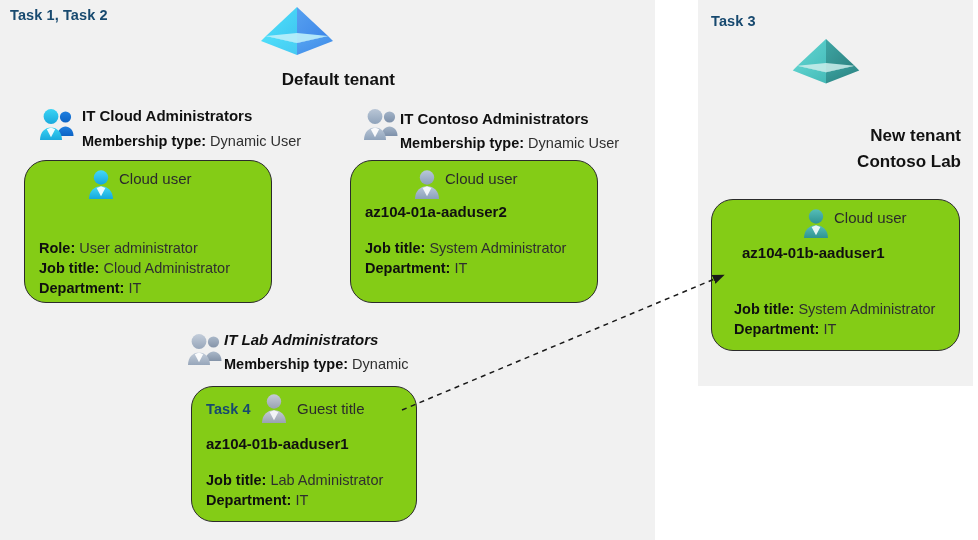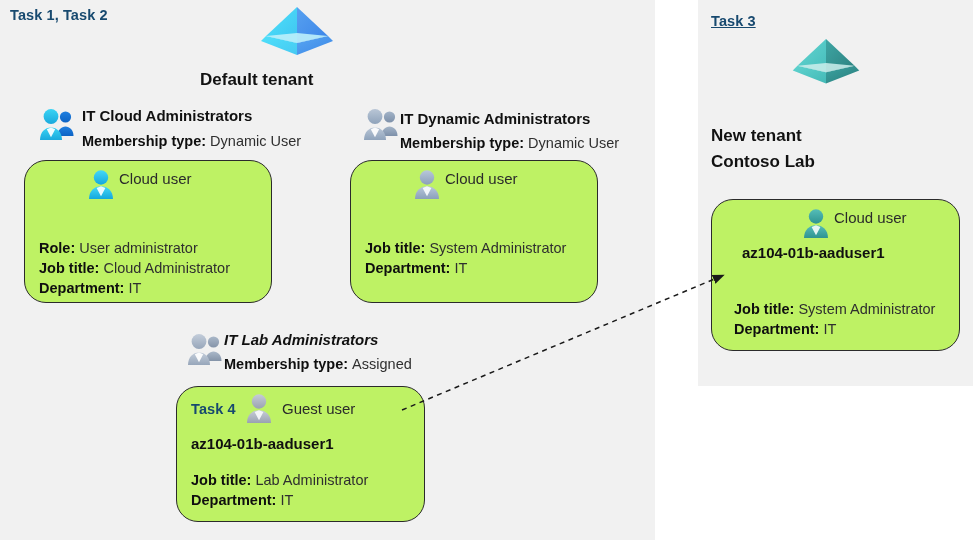--- a/index.html
+++ b/index.html
@@ -21,34 +21,34 @@
     font-weight:bold;
     font-size:14.5px;
     letter-spacing:0.1px;
     white-space:nowrap;
   }
 
   .card{
     position:absolute;
     border:1.4px solid #2b2b2b;
     border-radius:22px;
-    background:#bef264;
+    background:#84cc16;
     box-sizing:border-box;
   }
 
   .txt{position:absolute;white-space:nowrap;font-size:14.5px;color:#1a1a1a;}
   .lbl{font-weight:bold;color:#0f0f0f;}
   .val{font-weight:normal;color:#2f2f2f;}
 
   .grp-title{font-size:15px;font-weight:bold;color:#111;}
   .grp-sub{font-size:14.5px;}
 
   .tenant-name{
     position:absolute;font-weight:bold;font-size:17px;color:#121212;
-    white-space:nowrap;text-align:left;
+    white-space:nowrap;text-align:right;
   }
   .user-kind{font-size:15px;color:#2b2b2b;font-weight:normal;}
   .uname{font-weight:bold;font-size:15px;color:#101010;}
 
   .icon{position:absolute;}
   svg{display:block;overflow:visible;}
 </style>
 </head>
 <body>
 
@@ -151,41 +151,42 @@
           <stop offset="1" stop-color="#7d90a9"></stop>
         </linearGradient>
     </defs>
     <circle cx="27.5" cy="9" r="5.6" fill="url(#g2b)"></circle>
     <path d="M19.5 28 c0-6 4-9.5 8-9.5 s8 3.5 8 9.5 z" fill="url(#g2b)"></path>
     <circle cx="13" cy="8.5" r="7.4" fill="url(#g2a)"></circle>
     <path d="M2 32 c0-8 5-12.6 11-12.6 s11 4.6 11 12.6 z" fill="url(#g2a)"></path>
     <path d="M13 19.6 l4.2 1.6 -4.2 8 -4.2 -8 z" fill="#ffffff" opacity=".92"></path>
   </svg>
 </div>
-<div class="txt grp-title" style="left:400px;top:110px;">IT Dynamic Administrators</div>
+<div class="txt grp-title" style="left:400px;top:110px;">IT Contoso Administrators</div>
 <div class="txt grp-sub" style="left:400px;top:135px;">
   <span class="lbl">Membership type: </span>
   <span class="val">Dynamic User</span>
 </div>
 
 <div class="card" style="left:350px;top:160px;width:248px;height:143px;">
   <div class="icon" style="left:62px;top:8px;">
     <svg width="28" height="32" viewBox="0 0 28 32">
       <defs>
           <linearGradient id="u2" x1="0" y1="0" x2="0" y2="1">
             <stop offset="0" stop-color="#b8c7da"></stop>
             <stop offset="1" stop-color="#8ba0ba"></stop>
           </linearGradient>
         </defs>
       <circle cx="14" cy="8.5" r="7.2" fill="url(#u2)"></circle>
       <path d="M2 30 c0-8.2 5.4-12.8 12-12.8 s12 4.6 12 12.8 z" fill="url(#u2)"></path>
       <path d="M14 17.2 l4.4 1.7 -4.4 8.4 -4.4 -8.4 z" fill="#f6f9fc" opacity=".95"></path>
     </svg>
   </div>
   <div class="txt user-kind" style="left:94px;top:9px;">Cloud user</div>
+  <div class="txt uname" style="left:14px;top:42px;">az104-01a-aaduser2</div>
   <div class="txt" style="left:14px;top:79px;">
     <span class="lbl">Job title: </span>
     <span class="val">System Administrator</span>
   </div>
   <div class="txt" style="left:14px;top:99px;">
     <span class="lbl">Department: </span>
     <span class="val">IT</span>
   </div>
 </div>
 
@@ -204,53 +205,53 @@
     <circle cx="27.5" cy="9" r="5.6" fill="url(#g3b)"></circle>
     <path d="M19.5 28 c0-6 4-9.5 8-9.5 s8 3.5 8 9.5 z" fill="url(#g3b)"></path>
     <circle cx="13" cy="8.5" r="7.4" fill="url(#g3a)"></circle>
     <path d="M2 32 c0-8 5-12.6 11-12.6 s11 4.6 11 12.6 z" fill="url(#g3a)"></path>
     <path d="M13 19.6 l4.2 1.6 -4.2 8 -4.2 -8 z" fill="#ffffff" opacity=".92"></path>
   </svg>
 </div>
 <div class="txt grp-title" style="left:224px;top:331px;font-style:italic;">IT Lab Administrators</div>
 <div class="txt grp-sub" style="left:224px;top:356px;">
   <span class="lbl">Membership type: </span>
-  <span class="val">Assigned</span>
-</div>
-
-<div class="card" style="left:176px;top:386px;width:249px;height:136px;padding-left:38px;">
+  <span class="val">Dynamic</span>
+</div>
+
+<div class="card" style="left:191px;top:386px;width:226px;height:136px;padding-left:38px;">
   <div class="task-label" style="left:14px;top:14px;">Task 4</div>
   <div class="icon" style="left:68px;top:6px;">
     <svg width="28" height="32" viewBox="0 0 28 32">
       <defs>
           <linearGradient id="u3" x1="0" y1="0" x2="0" y2="1">
             <stop offset="0" stop-color="#c6ccd7"></stop>
             <stop offset="1" stop-color="#9aa2b1"></stop>
           </linearGradient>
         </defs>
       <circle cx="14" cy="8.5" r="7.2" fill="url(#u3)"></circle>
       <path d="M2 30 c0-8.2 5.4-12.8 12-12.8 s12 4.6 12 12.8 z" fill="url(#u3)"></path>
       <path d="M14 17.2 l4.4 1.7 -4.4 8.4 -4.4 -8.4 z" fill="#f6f7fa" opacity=".95"></path>
     </svg>
   </div>
-  <div class="txt user-kind" style="left:105px;top:13px;">Guest user</div>
+  <div class="txt user-kind" style="left:105px;top:13px;">Guest title</div>
   <div class="txt uname" style="left:14px;top:48px;">az104-01b-aaduser1</div>
   <div class="txt" style="left:14px;top:85px;text-align:center;">
     <span class="lbl">Job title: </span>
     <span class="val">Lab Administrator</span>
   </div>
   <div class="txt" style="left:14px;top:105px;">
     <span class="lbl">Department: </span>
     <span class="val">IT</span>
   </div>
 </div>
 
 <div class="panel" id="right-panel"></div>
 
-<div class="task-label" style="left:711px;top:13px;text-decoration:underline;">Task 3</div>
+<div class="task-label" style="left:711px;top:13px;">Task 3</div>
 
 <div class="icon" style="left:790px;top:35px;">
   <svg width="72" height="58" viewBox="0 0 78 62">
     <defs>
       <linearGradient id="ten2TopL" x1="0" y1="0" x2="1" y2="1">
         <stop offset="0" stop-color="#63d6d2"></stop>
           <stop offset="1" stop-color="#47bdbb"></stop>
       </linearGradient>
       <linearGradient id="ten2TopR" x1="0" y1="0" x2="1" y2="1">
         <stop offset="0" stop-color="#3ea6a4"></stop>

